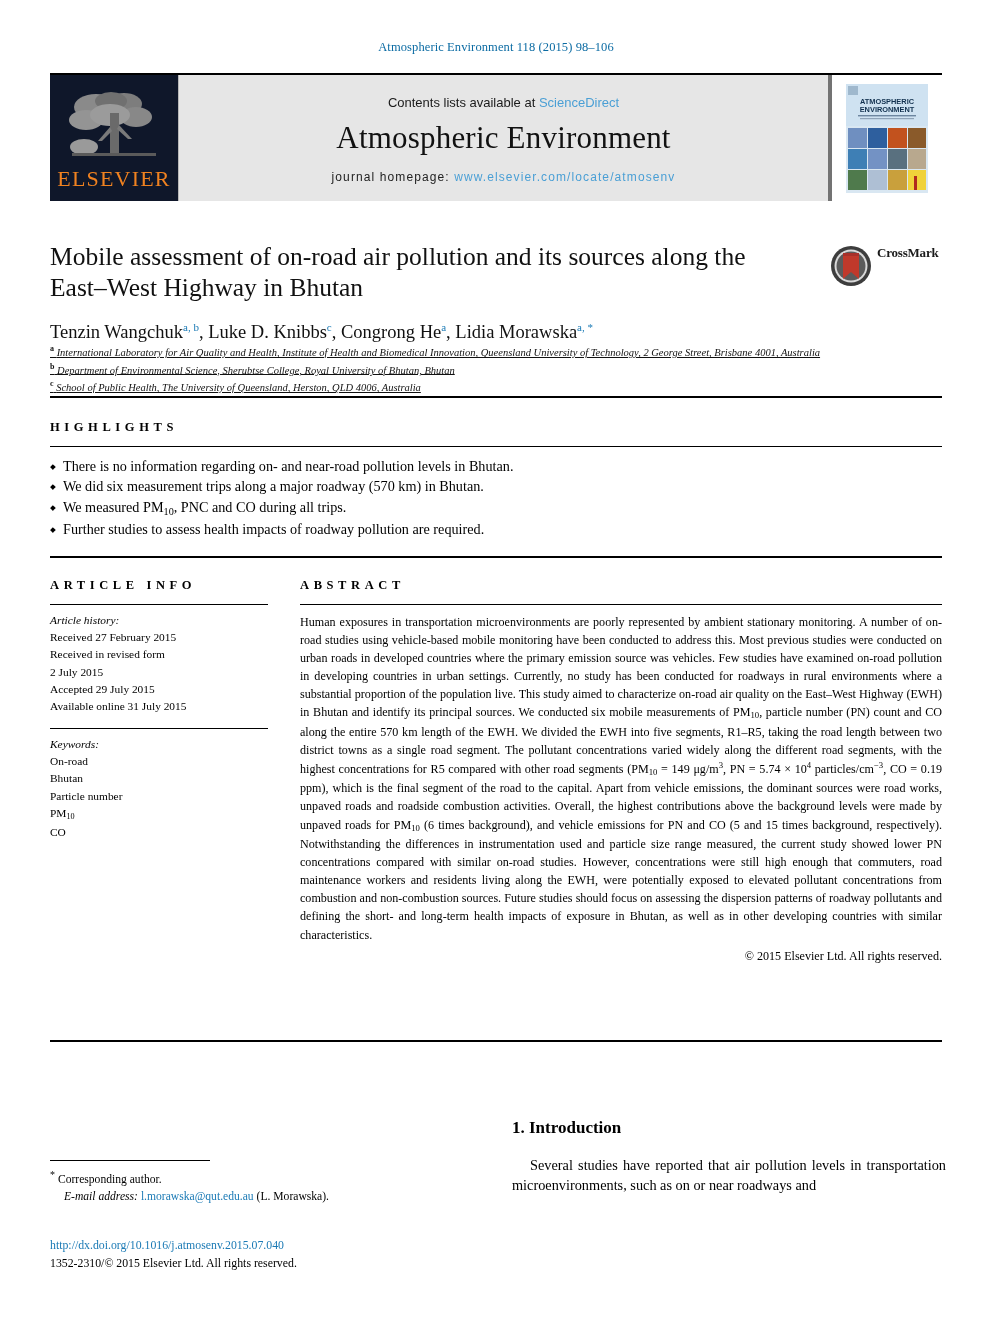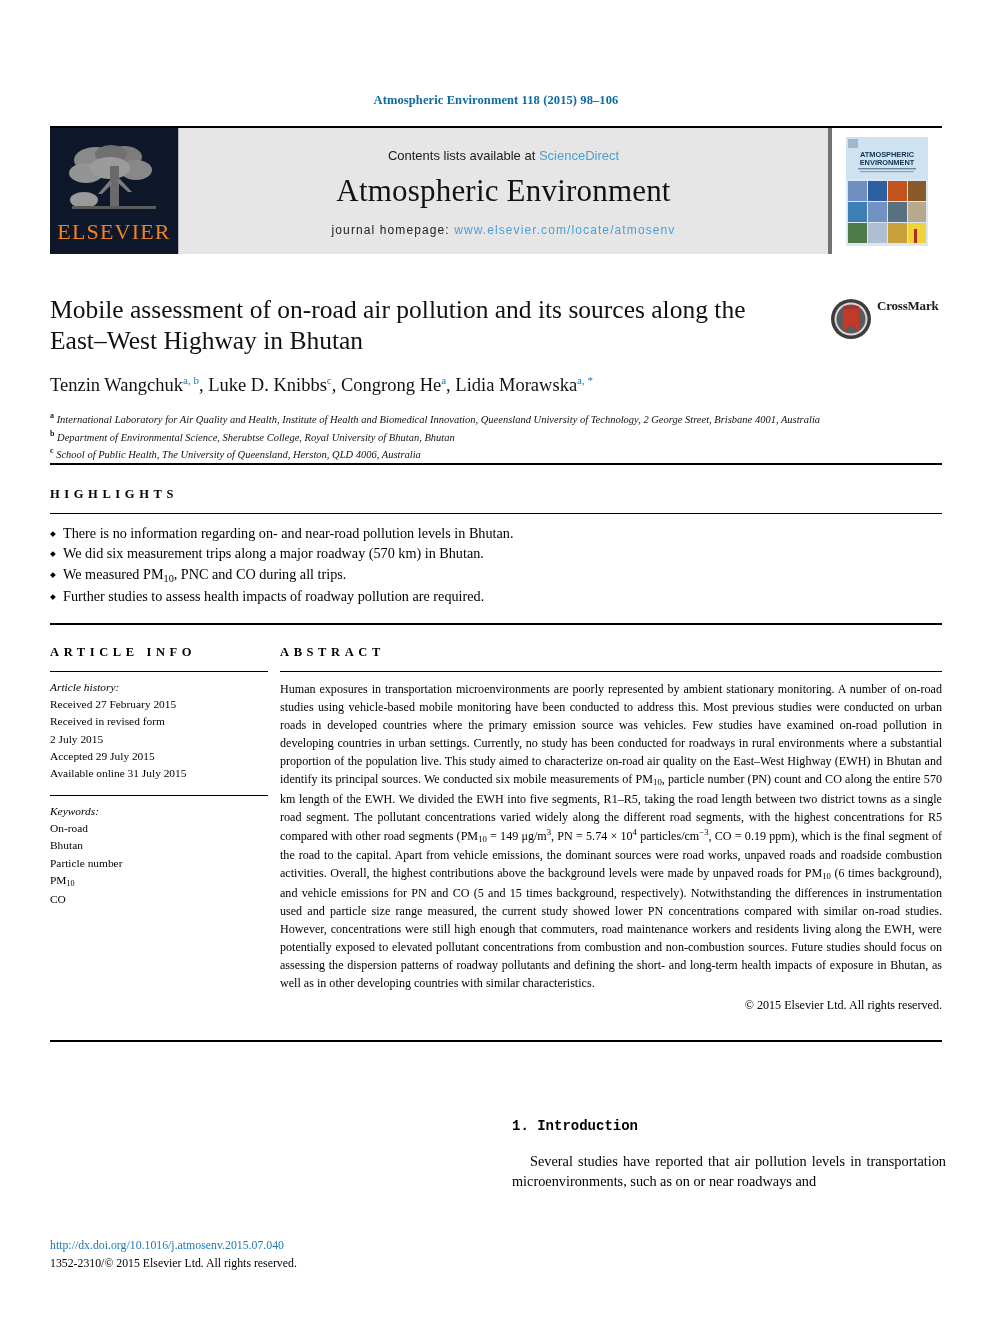--- a/index.html
+++ b/index.html
@@ -20,22 +20,22 @@
     width: 992px;
     height: 1323px;
     padding: 0;
   }
 
   
   .running-head {
     text-align: center;
     color: #0b6ba3;
     font-size: 12.5px;
-    font-weight: bold;
-    padding-top: 93px;
+    font-weight: normal;
+    padding-top: 40px;
     letter-spacing: 0.1px;
   }
 
   
   .masthead {
     margin: 18px 50px 0 50px;
     border-top: 2.5px solid #000;
     height: 126px;
     display: flex;
     align-items: stretch;
@@ -155,25 +155,26 @@
     font-size: 18.5px;
     margin-top: 18px;
     color: #111;
   }
   .authors sup {
     color: #1b7ab5;
     font-size: 11px;
     vertical-align: super;
   }
   .affiliations {
-    margin-top: 14px;
+    margin-top: 0;
     font-style: italic;
     font-size: 10.5px;
     line-height: 1.42;
     color: #111;
+    text-decoration: underline;
   }
   .affiliations .aff-mark {
     font-style: normal;
     font-size: 8px;
     vertical-align: super;
     font-weight: bold;
   }
 
   
   .rule-thick {
@@ -213,21 +214,21 @@
     left: 0;
     top: 0px;
     font-size: 7.5px;
     line-height: 21px;
   }
 
   
   .cols {
     margin: 0 50px;
     display: flex;
-    gap: 12px;
+    gap: 32px;
     padding-top: 0;
   }
   .col-info { width: 218px; flex: 0 0 218px; }
   .col-abs  { flex: 1 1 auto; }
 
   .col-head {
     padding: 20px 0 11px 0;
   }
   .inner-rule { border-top: 1.1px solid #000; }
 
@@ -271,23 +272,23 @@
     top: 0;
     border-top: 2.2px solid #000;
   }
   .intro-col {
     position: absolute;
     left: 512px;
     top: 78px;
     width: 434px;
   }
   .intro-heading {
-    font-family: Liberation Mono, monospace;
+    font-family: Liberation Serif, serif;
     font-weight: bold;
-    font-size: 14px;
+    font-size: 17px;
   }
   .intro-para {
     font-size: 14.3px;
     line-height: 1.43;
     text-align: justify;
     margin-top: 17px;
     text-indent: 18px;
   }
   .footnote-col {
     position: absolute;
@@ -458,20 +459,32 @@
   </div>
 
   <div class="bottom">
     <div class="bottom-rule"></div>
 
     <div class="intro-col">
       <div class="intro-heading">1. Introduction</div>
       <div class="intro-para">Several studies have reported that air pollution levels in transportation microenvironments, such as on or near roadways and</div>
     </div>
 
+    <div class="footnote-col">
+      <div class="footnote-rule"></div>
+      <div>
+        <span class="corr-mark">*</span>
+        <span>Corresponding author.</span>
+      </div>
+      <div style="padding-left:14px">
+        <span class="email-lbl">E-mail address:</span>
+        <a href="#">l.morawska@qut.edu.au</a>
+        <span>(L. Morawska).</span>
+      </div>
+    </div>
 
     <div class="doi-block">
       <a class="doi-link" href="#">http://dx.doi.org/10.1016/j.atmosenv.2015.07.040</a>
       <div>1352-2310/© 2015 Elsevier Ltd. All rights reserved.</div>
     </div>
   </div>
 
 </div>
 
 </body></html>

